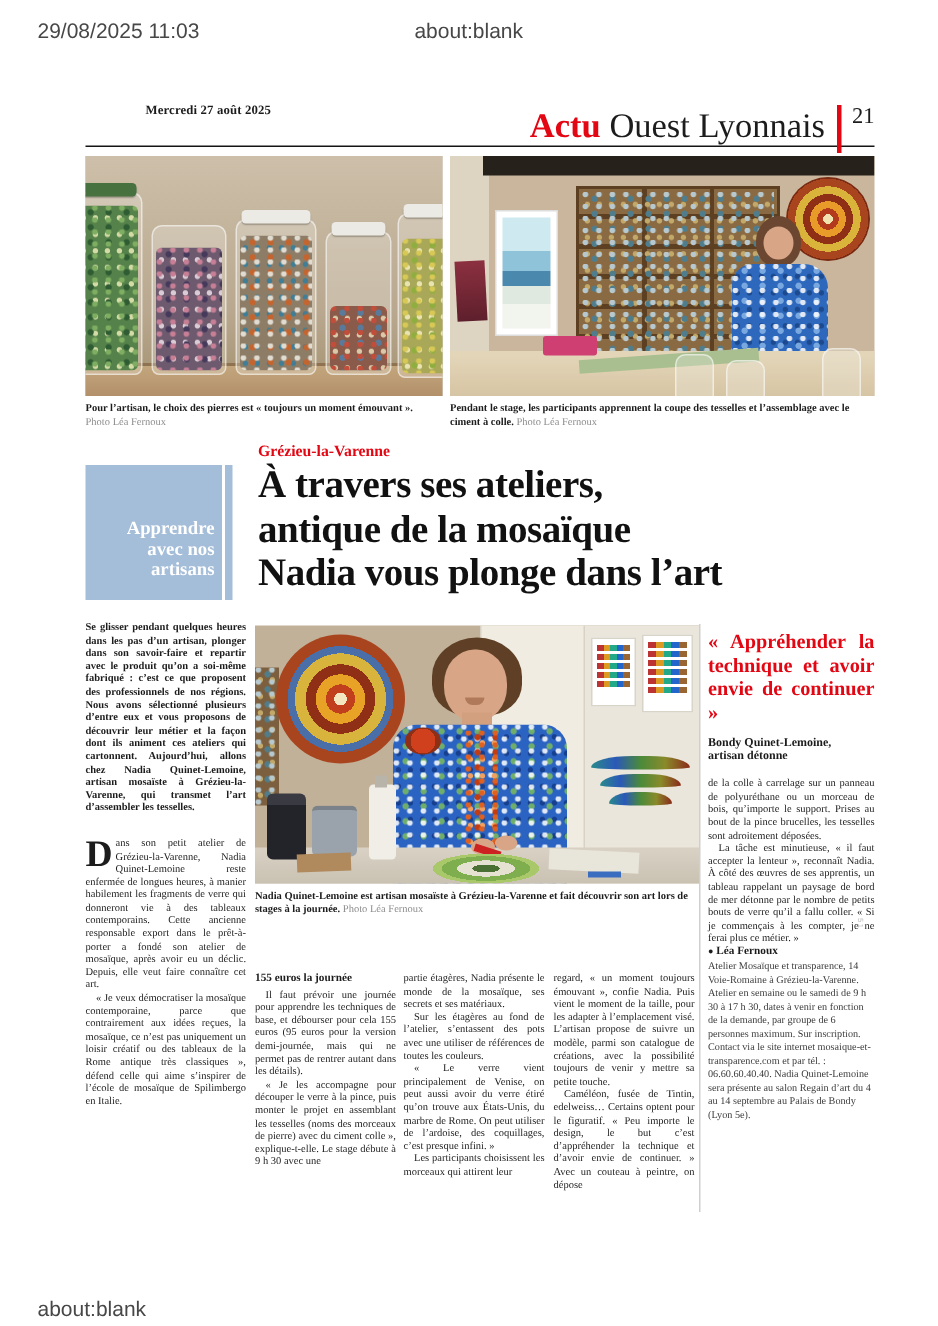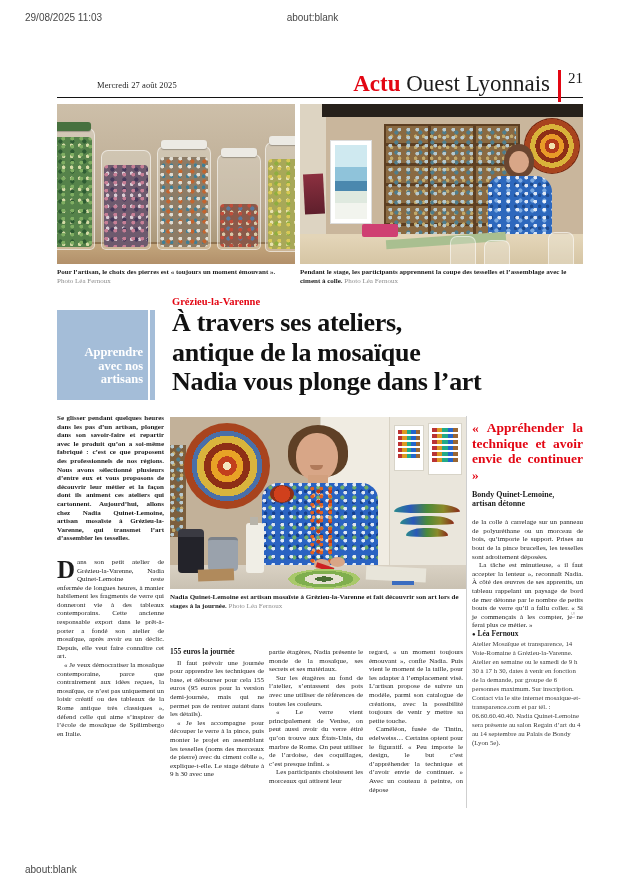--- a/index.html
+++ b/index.html
@@ -4,26 +4,26 @@
 <style>
   :root{ --accent:#e30613; --badge:#a4bdd8; }
   *{margin:0;padding:0;box-sizing:border-box;}
   html,body{width:625px;height:884px;}
   body{position:relative;overflow:hidden;background:#fff;color:#1c1c1c;
        font-family:"Liberation Serif", serif;}
   .abs{position:absolute;}
   .sans{font-family:"Liberation Sans", sans-serif;}
 
   
-  .chrome{font-size:10px;color:#474747;}
+  .chrome{font-size:14px;color:#474747;}
 
   
   .masthead{left:57px;top:60px;width:526px;height:38px;display:flex;align-items:flex-end;
             border-bottom:1.4px solid #141414;padding-bottom:2px;}
-  .m-date{font-size:8.5px;font-weight:normal;margin-bottom:5px;letter-spacing:.1px;padding-left:40px;}
+  .m-date{font-size:8.5px;font-weight:bold;margin-bottom:17px;letter-spacing:.1px;padding-left:40px;}
   .m-spacer{flex:1;}
   .m-brand{font-size:23px;line-height:1;white-space:nowrap;}
   .m-brand .red{color:var(--accent);font-weight:bold;}
   .m-bar{width:3px;height:32px;background:var(--accent);margin:0 7px -7px 8px;}
   .m-page{font-size:15px;margin-bottom:8px;}
 
   
   .photo{overflow:hidden;background:#b9a88f;}
   .jar{position:absolute;border:1px solid rgba(255,255,255,.55);
        background:rgba(242,240,232,.28);border-radius:7px 7px 5px 5px;}

